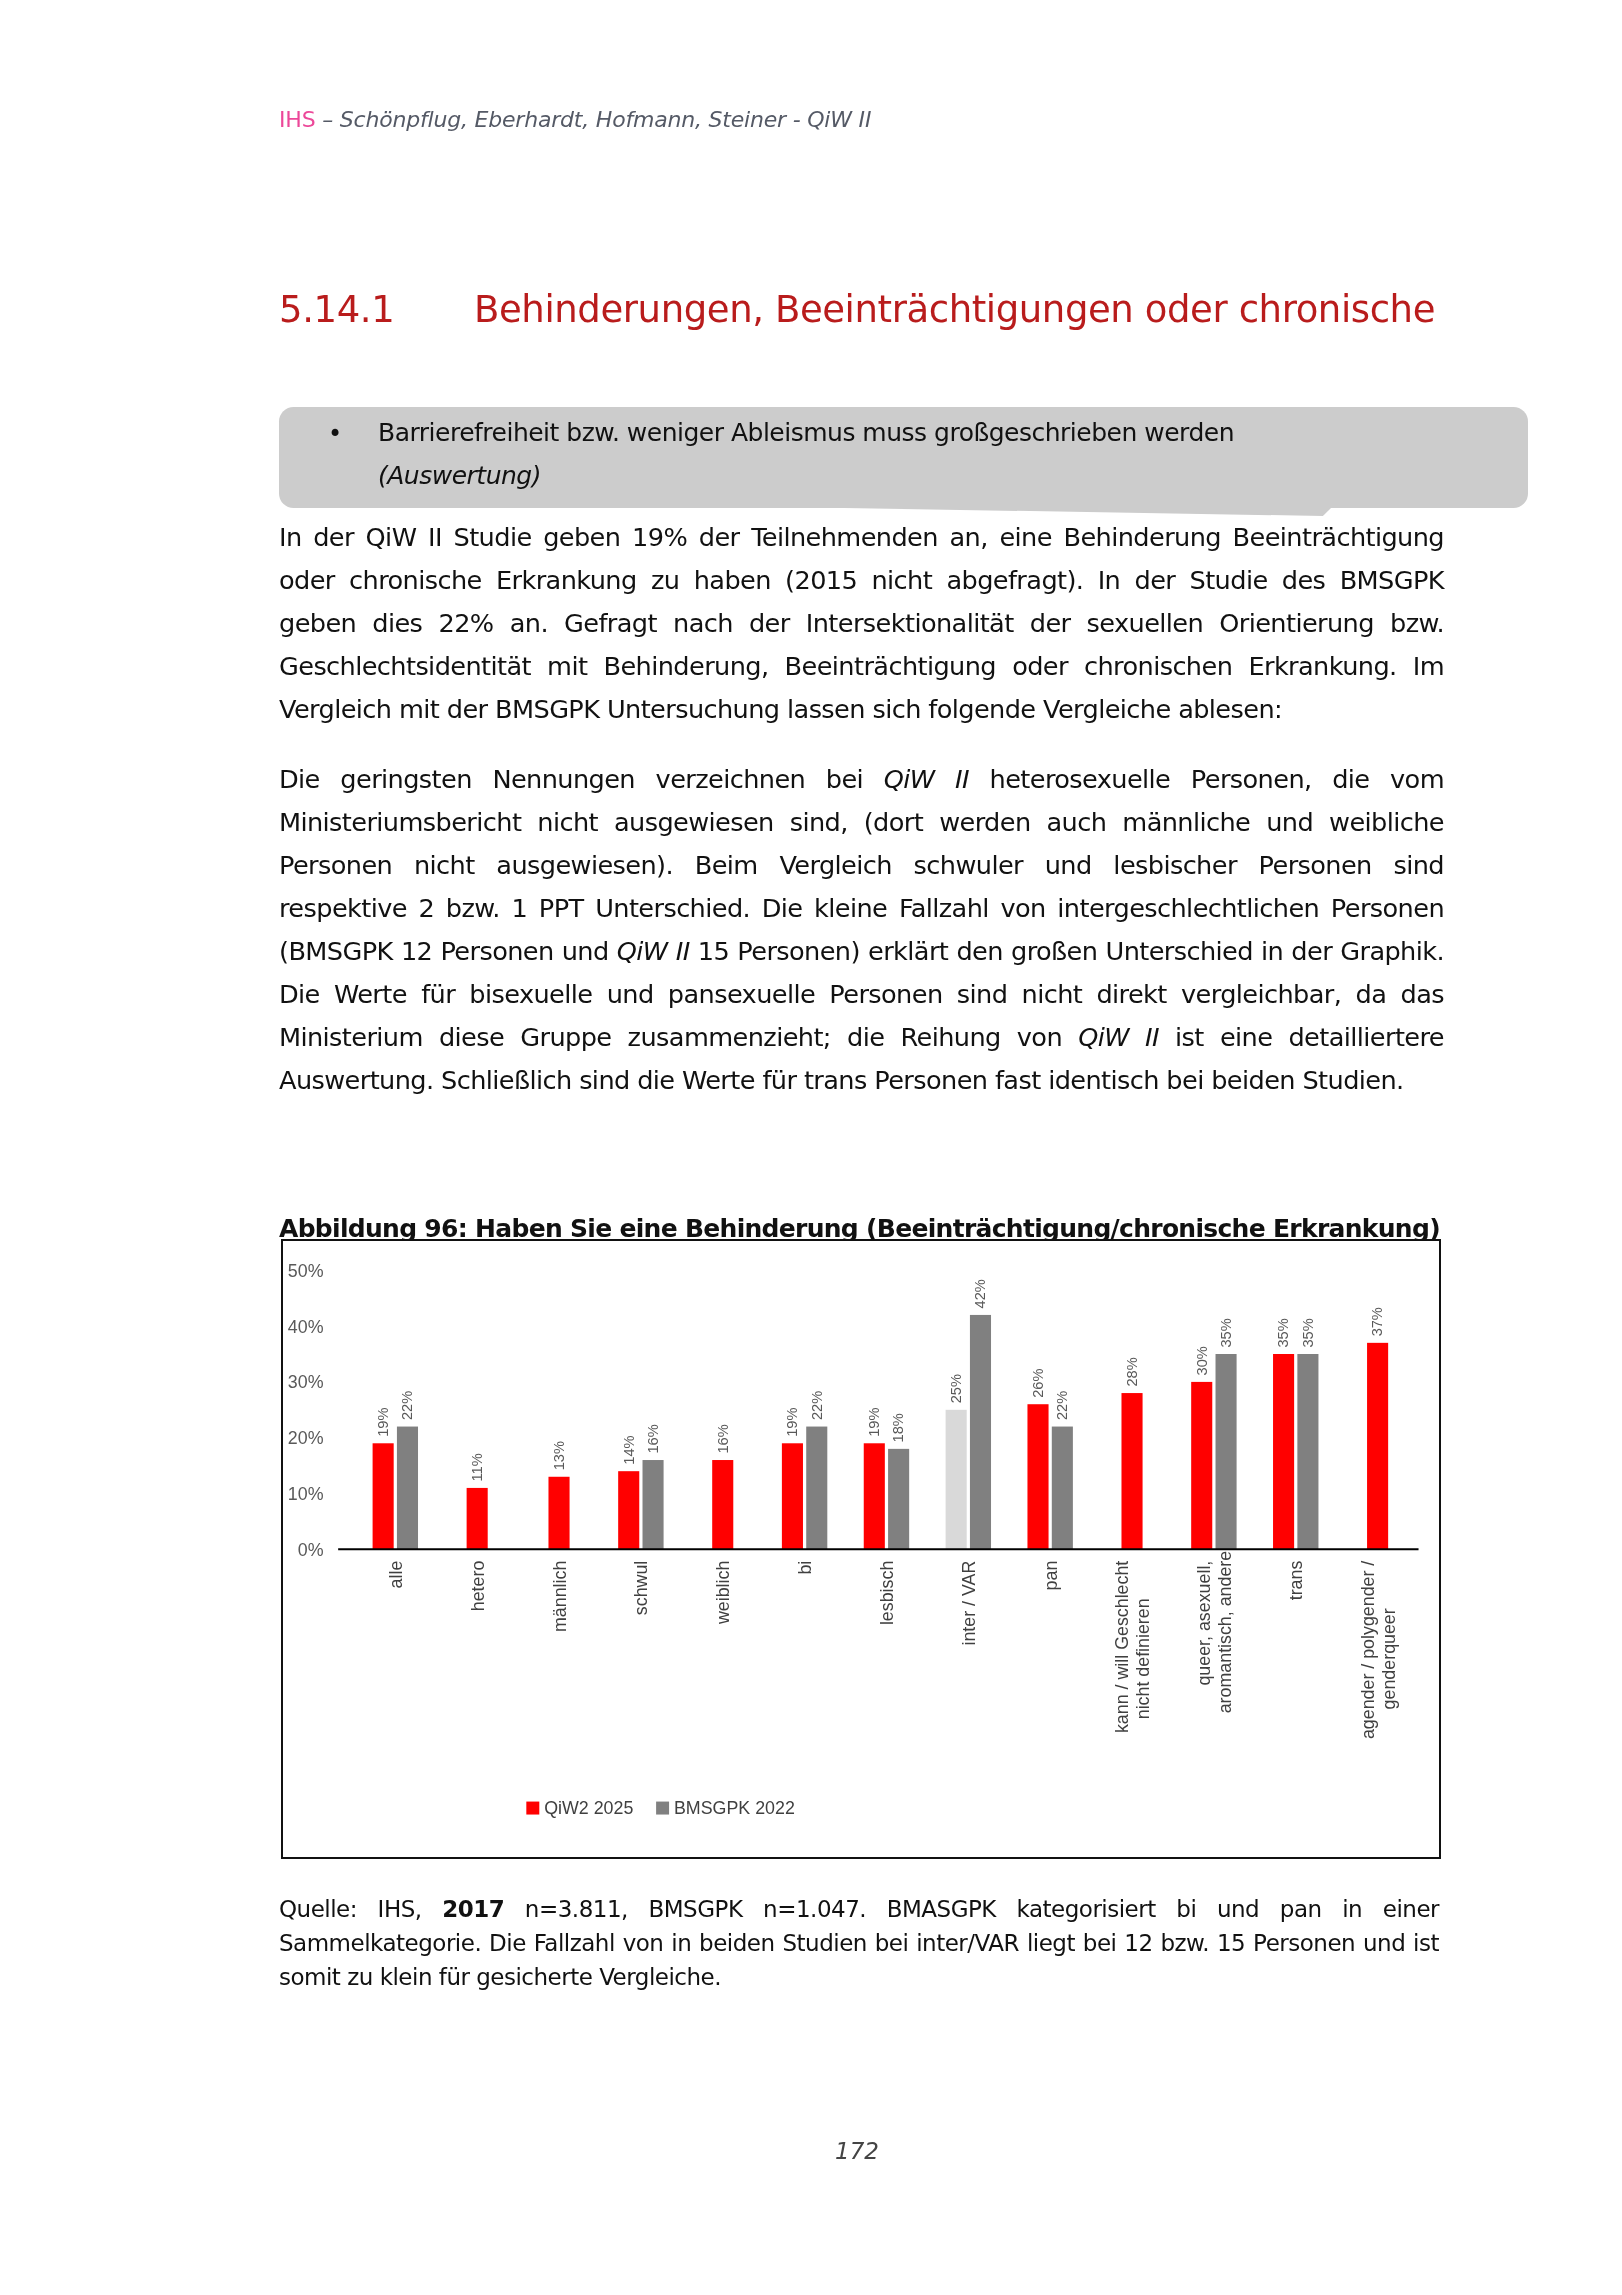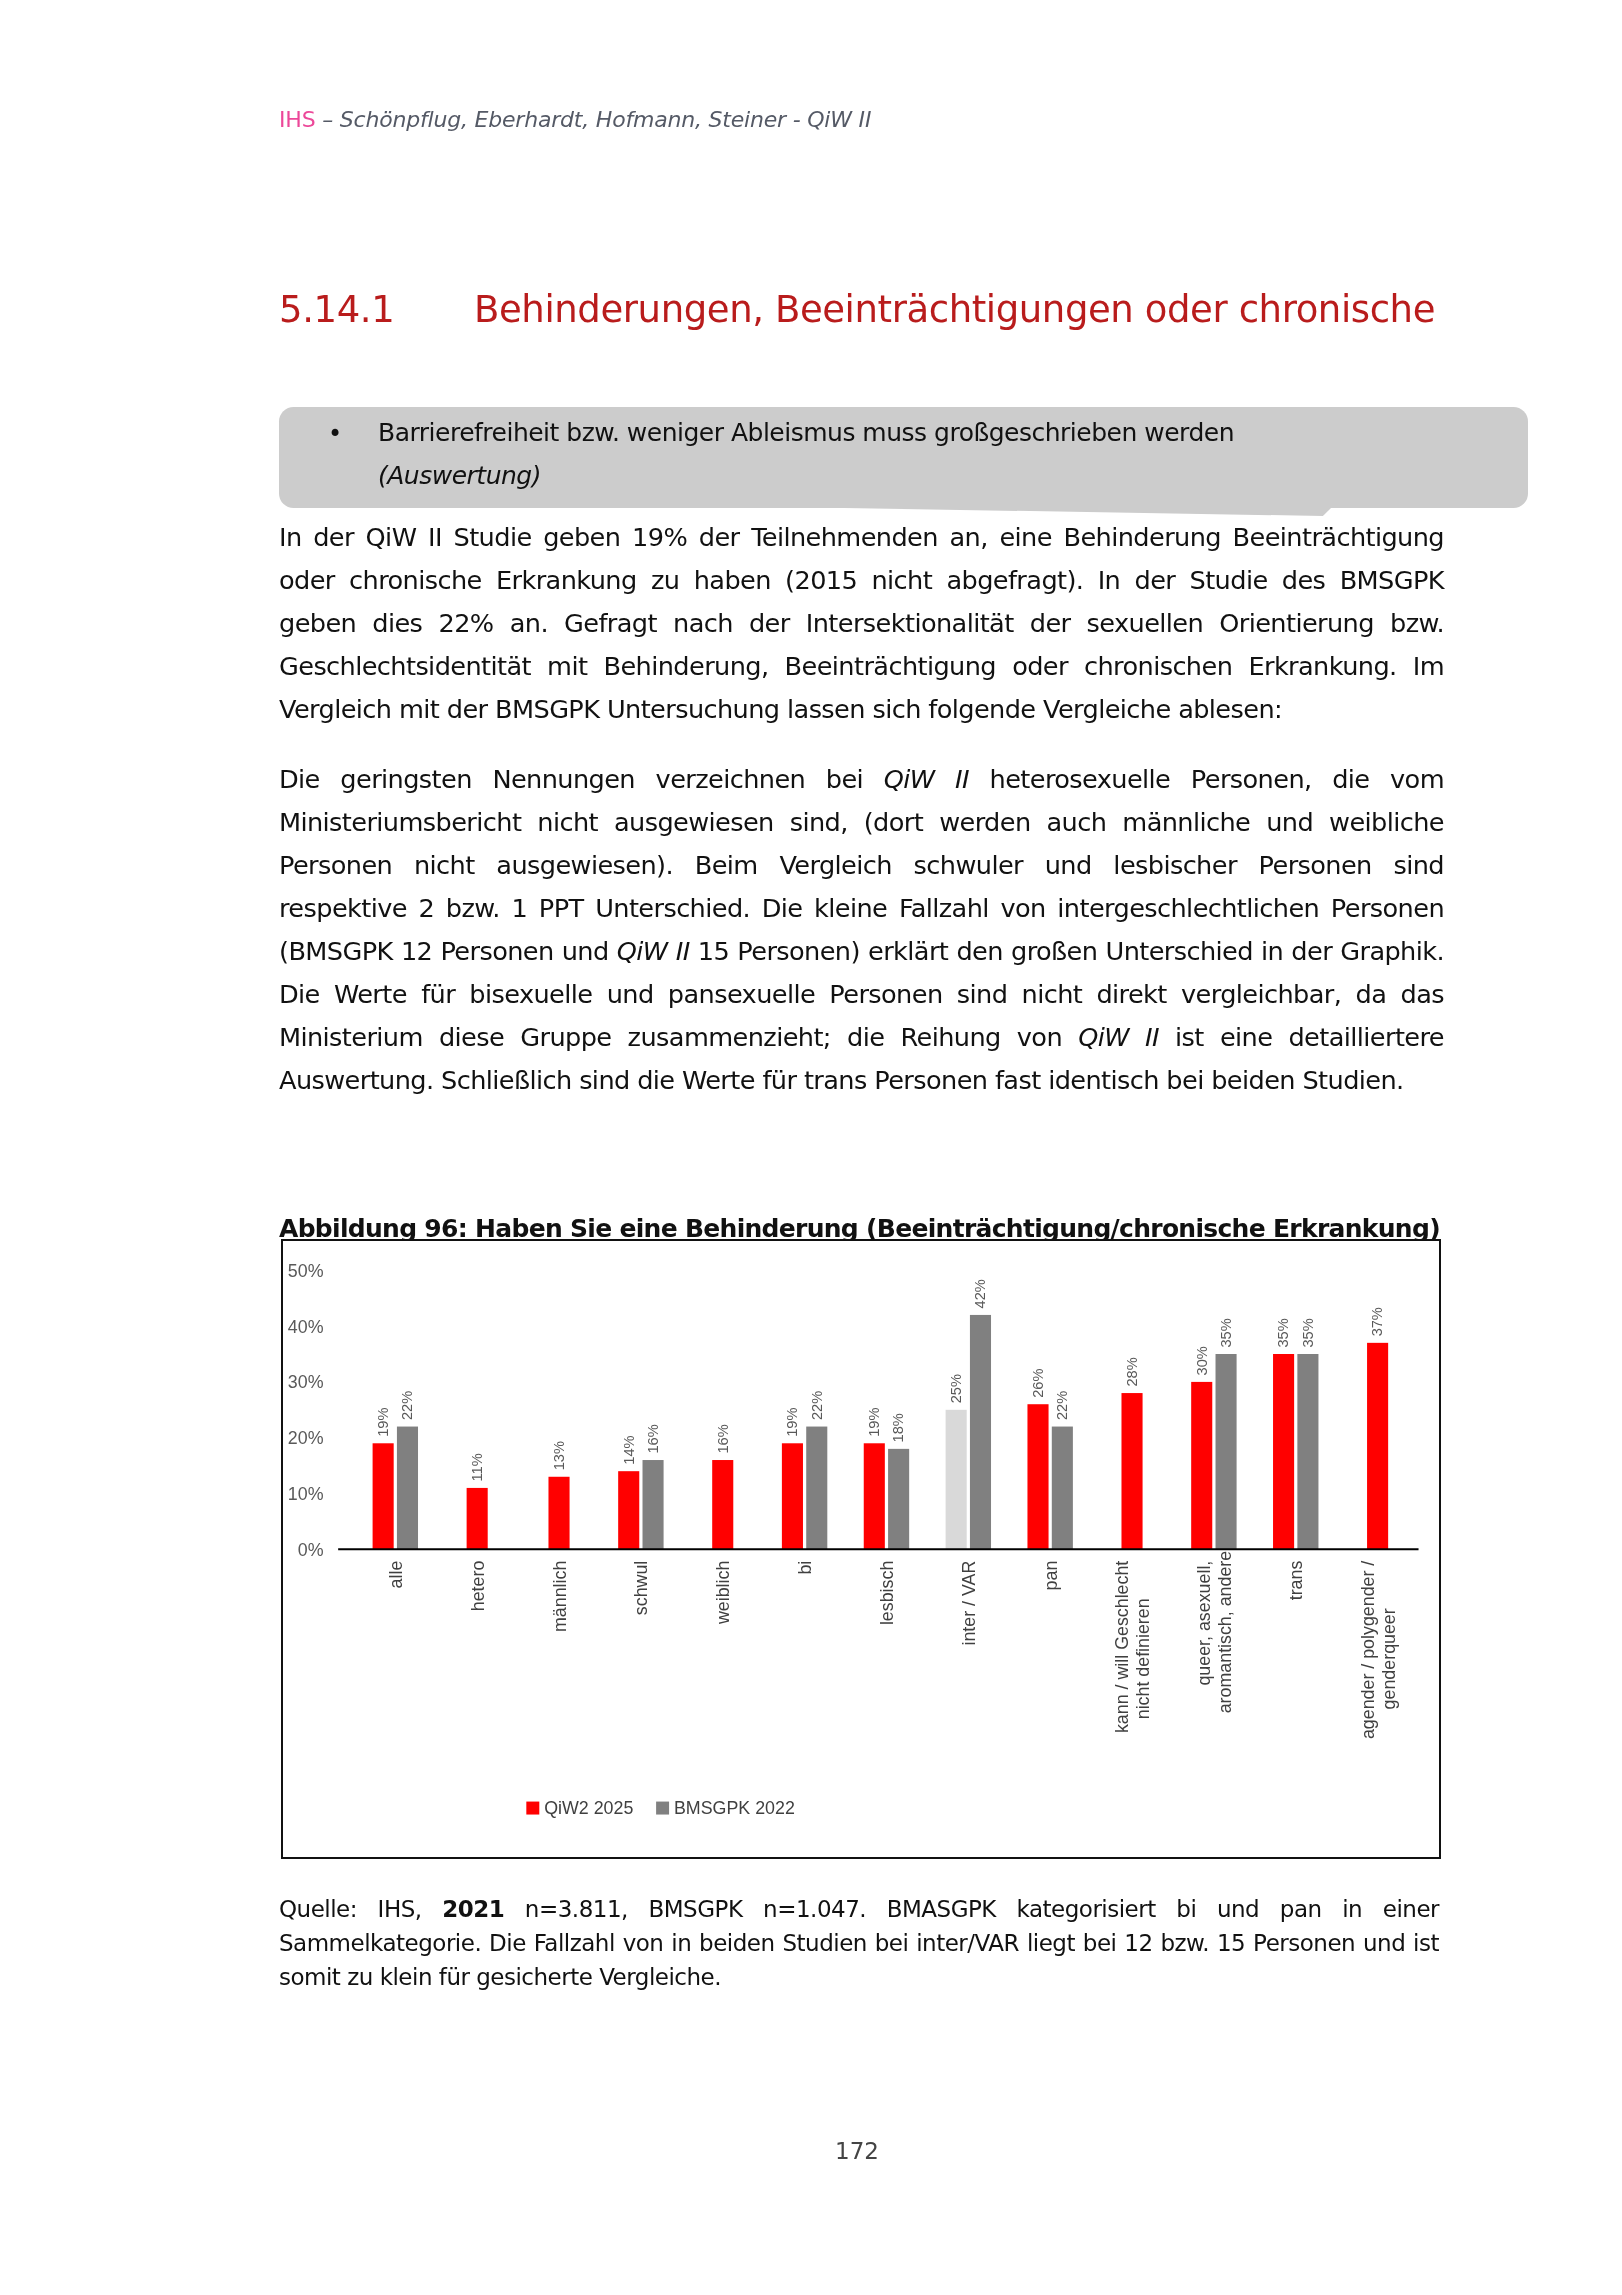--- a/index.html
+++ b/index.html
@@ -16,21 +16,21 @@
   .callout .text1 { position: absolute; left: 99px; top: 11.4px; font-size: 25px; letter-spacing: -0.5px; }
   .callout .text2 { position: absolute; left: 99px; top: 54px; font-size: 25px; font-style: italic; letter-spacing: -0.5px; }
   .para { position: absolute; left: 279px; width: 1165px; font-size: 25.6px; line-height: 43px; text-align: justify; letter-spacing: -0.6px; }
   .para em { font-style: italic; }
   .p1 { top: 516px; }
   .p2 { top: 758px; }
   .fig-caption { position: absolute; left: 279px; top: 1214px; font-size: 25px; font-weight: bold; letter-spacing: -0.7px; }
   .chart-frame { position: absolute; left: 281px; top: 1239px; width: 1160px; height: 620px; border: 2.4px solid #111; background: #fff; box-sizing: border-box; }
   #chart-svg { position: absolute; left: 0; top: 0; }
   .source { position: absolute; left: 279px; top: 1892px; width: 1160px; font-size: 23px; line-height: 34px; text-align: justify; letter-spacing: -0.5px; }
-  .page-number { position: absolute; left: 835px; top: 2138px; font-size: 23px; color: #444; }
+  .page-number { position: absolute; left: 835px; top: 2138px; font-size: 23px; color: #444; font-style: italic; }
 </style>
 </head>
 <body>
 
 <div class="running-header">
   <span class="brand">IHS</span><span> – Schönpflug, Eberhardt, Hofmann, Steiner - QiW II</span>
 </div>
 
 <div class="section-title">
   <span class="num">5.14.1</span><span>Behinderungen, Beeinträchtigungen oder chronische</span>
@@ -118,16 +118,16 @@
       <text x="1344.5384615384614" y="394" transform="rotate(-90 1344.5384615384614 394)" text-anchor="end" font-size="22" fill="#404040" font-family="&quot;Liberation Sans&quot;, sans-serif">agender / polygender /</text>
       <text x="1370.5384615384614" y="394" transform="rotate(-90 1370.5384615384614 394) translate(-121 0)" text-anchor="middle" font-size="22" fill="#404040" font-family="&quot;Liberation Sans&quot;, sans-serif">genderqueer</text>
       <line x1="68" y1="380" x2="1400" y2="380" stroke="#000" stroke-width="2.5"></line>
       <rect x="300" y="691" width="16" height="16" fill="#ff0000"></rect>
       <text x="322" y="706" font-size="22" fill="#404040" font-family="&quot;Liberation Sans&quot;, sans-serif">QiW2 2025</text>
       <rect x="460" y="691" width="16" height="16" fill="#808080"></rect>
       <text x="482" y="706" font-size="22" fill="#404040" font-family="&quot;Liberation Sans&quot;, sans-serif">BMSGPK 2022</text>
     </svg>
 </div>
 
-<div class="source"><span>Quelle: IHS, </span><b>2021</b><span> n=3.811, BMSGPK n=1.047. BMASGPK kategorisiert bi und pan in einer Sammelkategorie. Die Fallzahl von in beiden Studien bei inter/VAR liegt bei 12 bzw. 15 Personen und ist somit zu klein für gesicherte Vergleiche.</span></div>
+<div class="source"><span>Quelle: IHS, </span><b>2017</b><span> n=3.811, BMSGPK n=1.047. BMASGPK kategorisiert bi und pan in einer Sammelkategorie. Die Fallzahl von in beiden Studien bei inter/VAR liegt bei 12 bzw. 15 Personen und ist somit zu klein für gesicherte Vergleiche.</span></div>
 
 <div class="page-number">172</div>
 
 
 </body></html>

